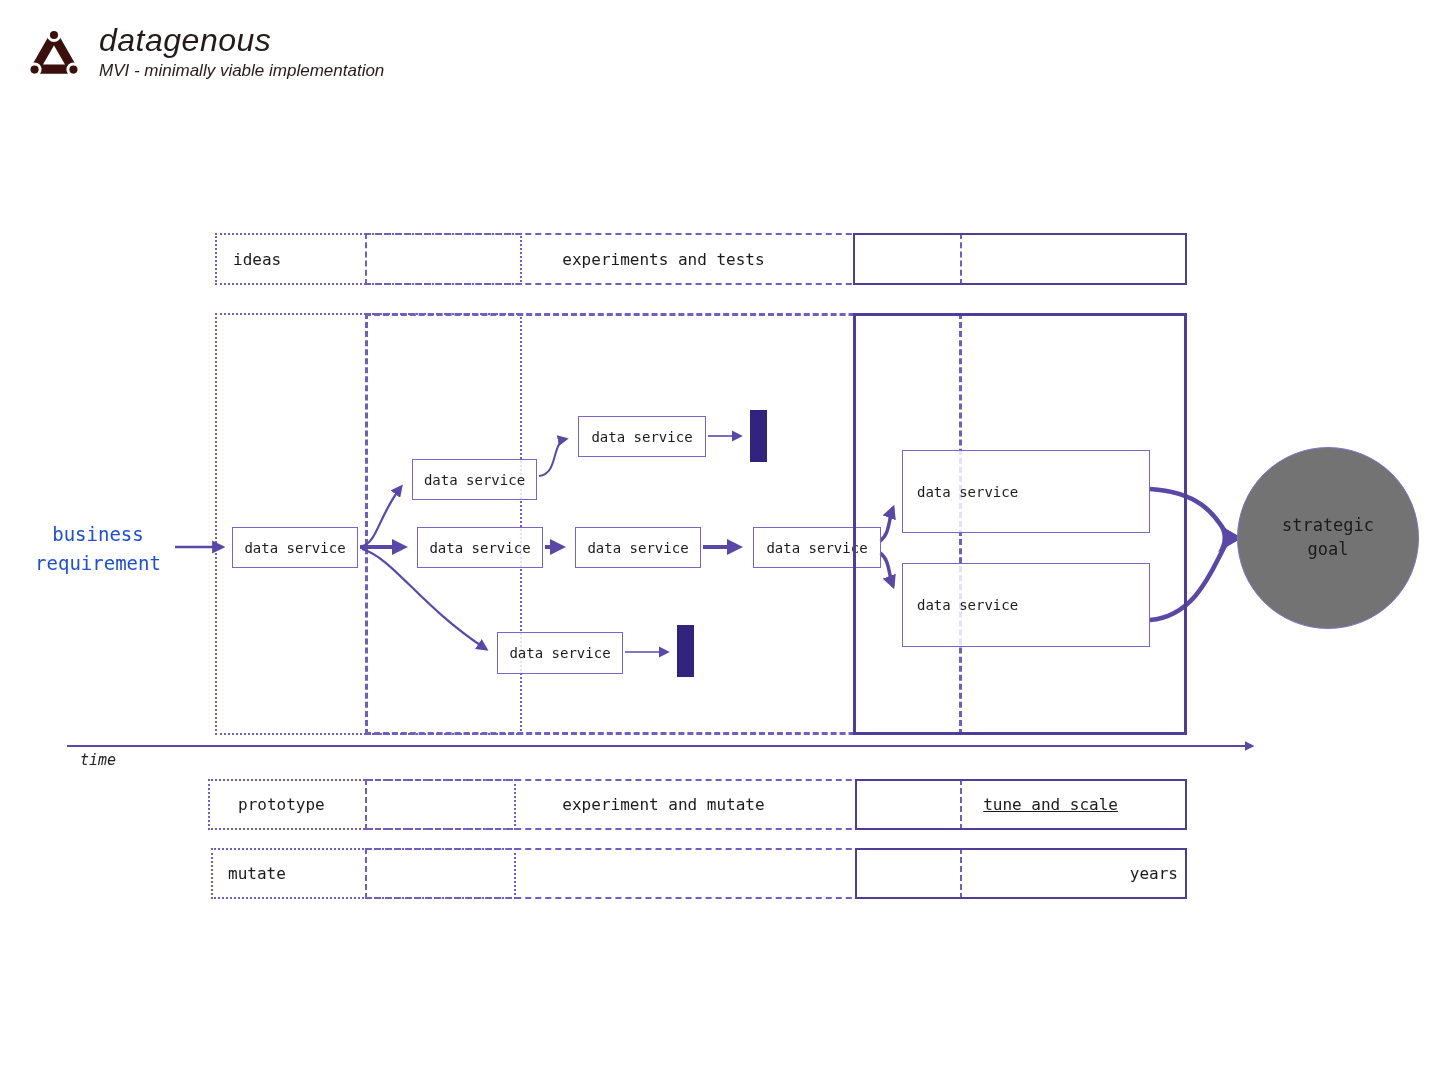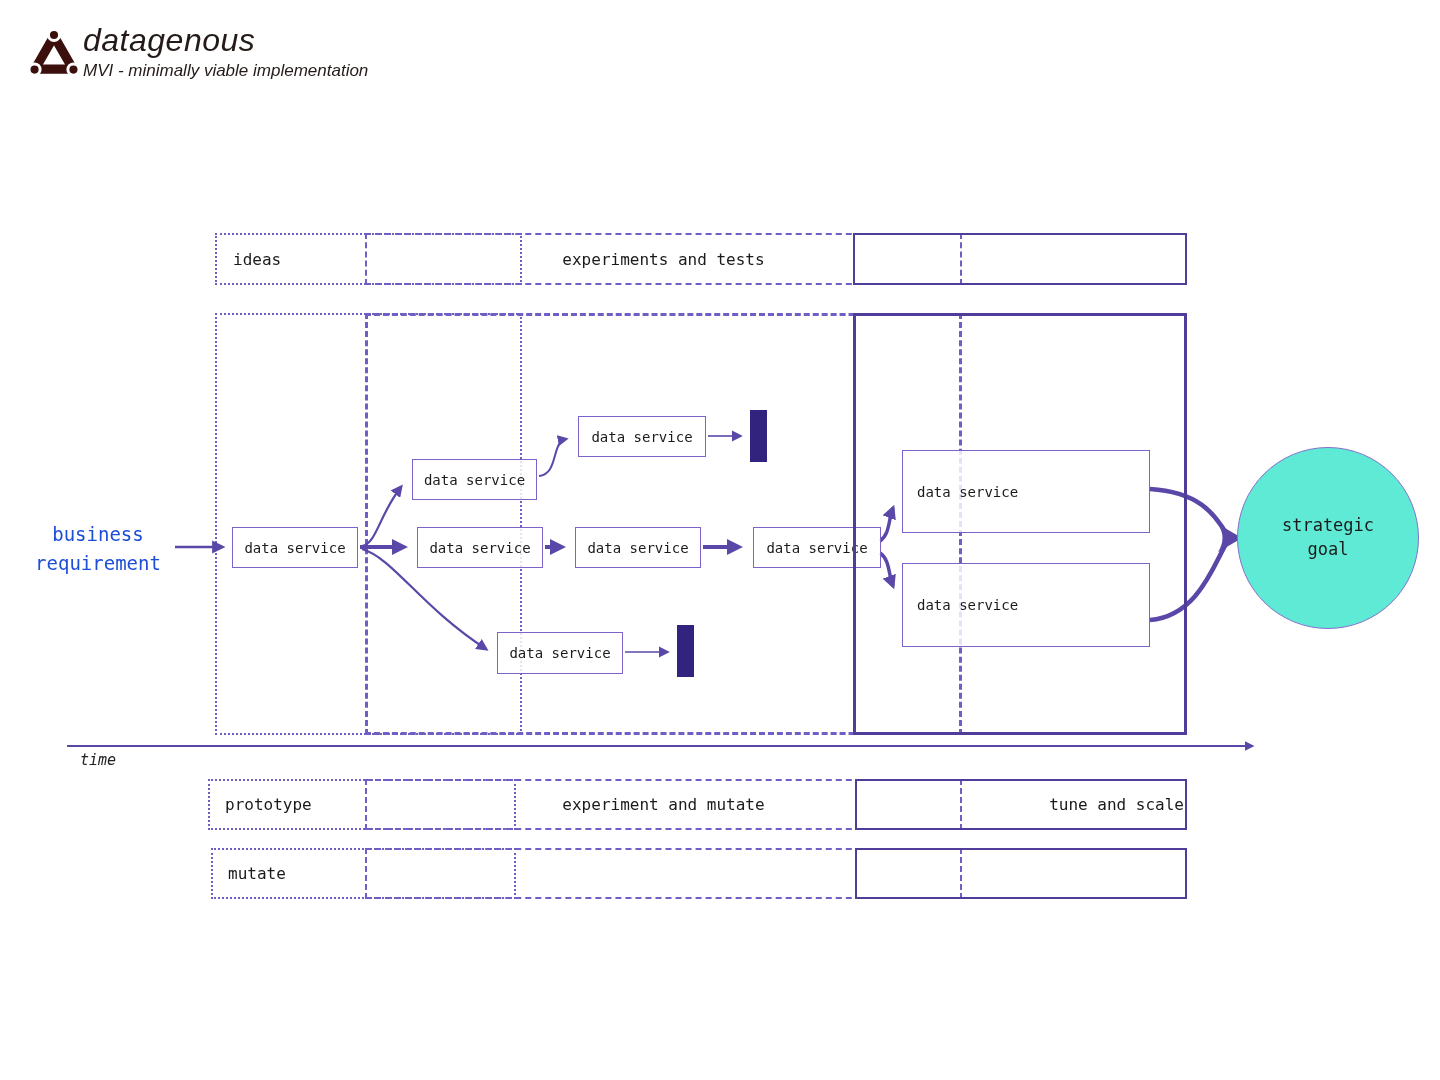--- a/index.html
+++ b/index.html
@@ -13,21 +13,21 @@
   }
   html,body{margin:0;padding:0;background:#ffffff;}
   .canvas{
     position:relative;width:1440px;height:1080px;background:#ffffff;
     font-family:"DejaVu Sans Mono","Liberation Mono",monospace;color:var(--ink);
     overflow:hidden;
   }
   
   .brand{position:absolute;left:27px;top:22px;display:flex;align-items:flex-start;}
   .brand-logo{width:54px;height:54px;margin-top:6px;}
-  .brand-text{margin-left:2px;font-family:"Liberation Sans","DejaVu Sans",sans-serif;font-style:italic;color:#241b19;}
+  .brand-text{margin-left:18px;font-family:"Liberation Sans","DejaVu Sans",sans-serif;font-style:italic;color:#241b19;}
   .brand-name{font-size:32px;line-height:36px;letter-spacing:0.5px;}
   .brand-tagline{font-size:17px;line-height:22px;margin-top:2px;}
   
   .bx{position:absolute;box-sizing:border-box;background:transparent;}
   .bx.dot{border:2px dotted var(--band);}
   .bx.dash{border:2px dashed var(--band);}
   .bx.solid{border:2px solid var(--band-solid);}
   .bx.dash-thick{border:3px dashed var(--band);}
   .bx.solid-thick{border:3px solid var(--band-solid);}
   .band-label{position:absolute;font-size:16px;color:var(--ink);display:flex;align-items:center;}
@@ -37,21 +37,21 @@
   .node{
     position:absolute;box-sizing:border-box;border:1.5px solid var(--node-border);
     background:rgba(255,255,255,0.82);display:flex;align-items:center;justify-content:center;
     font-size:14px;color:var(--ink);z-index:10;
   }
   .node.big{justify-content:flex-start;padding-left:14px;}
   .bar{position:absolute;background:var(--bar);z-index:10;}
   .goal{
     position:absolute;box-sizing:border-box;border:1.6px solid #8471cd;border-radius:50%;
     display:flex;flex-direction:column;align-items:center;justify-content:center;
-    font-size:17px;line-height:1.4;z-index:10;background:#5eead4;
+    font-size:17px;line-height:1.4;z-index:10;background:#737373;
   }
   .side-label{
     position:absolute;text-align:center;font-size:19px;line-height:1.5;color:#1d4ed8;z-index:10;
   }
   .time-label{position:absolute;font-style:italic;font-size:15px;color:#222;z-index:10;}
   svg.wires{position:absolute;left:0;top:0;z-index:5;pointer-events:none;}
   .topline{z-index:12;}
 </style>
 </head>
 <body>
@@ -164,22 +164,23 @@
   <div class="goal" style="left:1237px;top:447px;width:182px;height:182px;">
     <div>strategic</div>
     <div>goal</div>
   </div>
 
   <div class="time-label" style="left:80px;top:751px;">time</div>
 
   <div class="bx dot" style="left:208px;top:779px;width:308px;height:51px;"></div>
   <div class="bx dash" style="left:365px;top:779px;width:597px;height:51px;"></div>
   <div class="bx solid" style="left:855px;top:779px;width:332px;height:51px;"></div>
-  <div class="band-label" style="left:225px;top:779px;width:200px;height:51px;">prototype</div>
+  <div class="band-label" style="left:238px;top:779px;width:200px;height:51px;">prototype</div>
   <div class="band-label center" style="left:365px;top:779px;width:597px;height:51px;">experiment and mutate</div>
-  <div class="band-label right" style="left:970px;top:779px;width:214px;height:51px;">tune and scale</div>
+  <div class="band-label right" style="left:904px;top:779px;width:214px;height:51px;text-decoration:underline;">tune and scale</div>
 
   <div class="bx dot" style="left:211px;top:848px;width:305px;height:51px;"></div>
   <div class="bx dash" style="left:365px;top:848px;width:597px;height:51px;"></div>
   <div class="bx solid" style="left:855px;top:848px;width:332px;height:51px;"></div>
   <div class="band-label" style="left:228px;top:848px;width:200px;height:51px;">mutate</div>
+  <div class="band-label right" style="left:962px;top:848px;width:216px;height:51px;">years</div>
 
 </div>
 
 </body></html>

